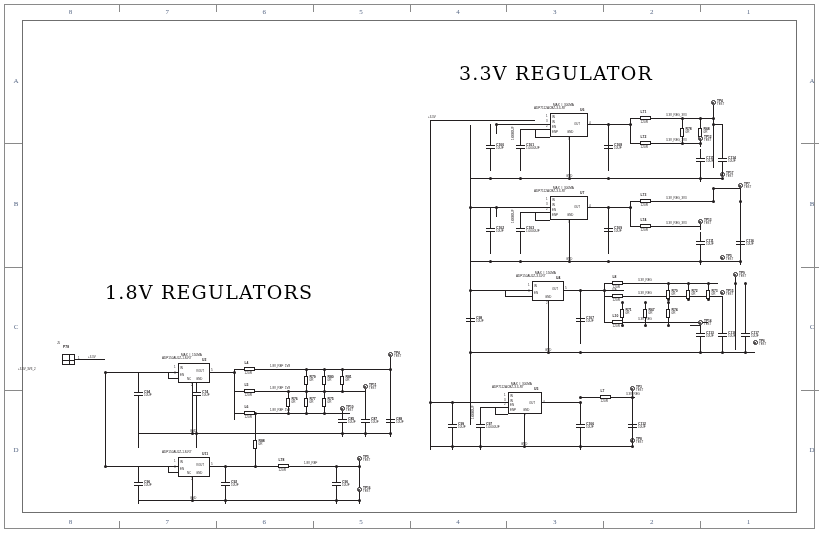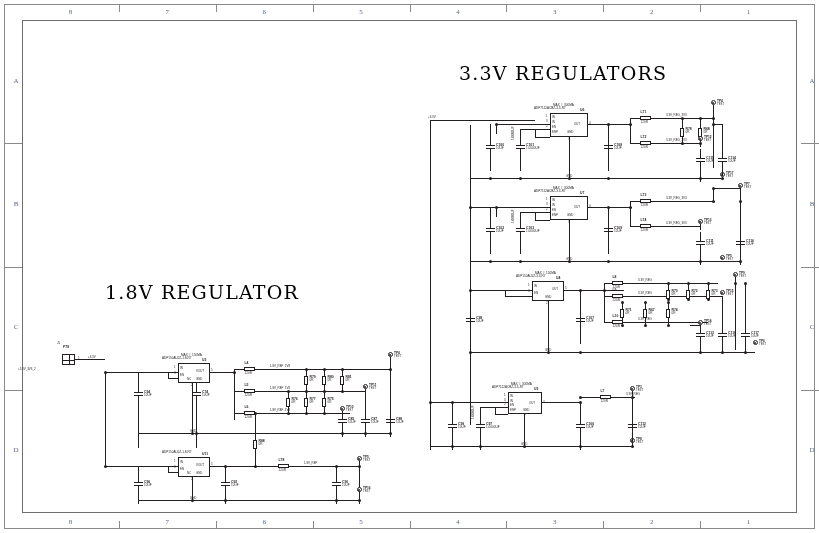--- a/index.html
+++ b/index.html
@@ -110,22 +110,22 @@
       <div class="zone-lbl zl" style="top: 200.875px; width: 14px;">B</div>
       <div class="zone-lbl zr" style="top: 200.875px; width: 14px;">B</div>
       <div class="ztick" style="left: 4px; top: 266.5px; width: 18px; height: 1px;"></div>
       <div class="ztick" style="left: 801px; top: 266.5px; width: 18px; height: 1px;"></div>
       <div class="zone-lbl zl" style="top: 77.625px; width: 14px;">A</div>
       <div class="zone-lbl zr" style="top: 77.625px; width: 14px;">A</div>
       <div class="ztick" style="left: 4px; top: 389.75px; width: 18px; height: 1px;"></div>
       <div class="ztick" style="left: 801px; top: 389.75px; width: 18px; height: 1px;"></div>
     </div>
 
-  <div class="blk-title" style="left:459px;top:62px;">3.3V REGULATORS</div>
-  <div class="blk-title" style="left:105px;top:281px;">1.8V REGULATOR</div>
+  <div class="blk-title" style="left:459px;top:62px;">3.3V REGULATOR</div>
+  <div class="blk-title" style="left:105px;top:281px;">1.8V REGULATORS</div>
 
   <div id="art">
       <div class="lab net" style="left: 18px; top: 368px;">+3.3V_3V3_2</div>
       <div class="conn" style="left:62px;top:354px;width:13px;height:11px;">
         <em style="top:4.5px;"></em>
       </div>
       <div class="w wv" style="left:68.5px;top:354px;height:11px;"></div>
       <div class="lab ref" style="left: 63px; top: 346px;">P78</div>
       <div class="lab net" style="left: 57px; top: 342px;">J5</div>
       <div class="lab net" style="left: 78px; top: 357px;">1</div>

